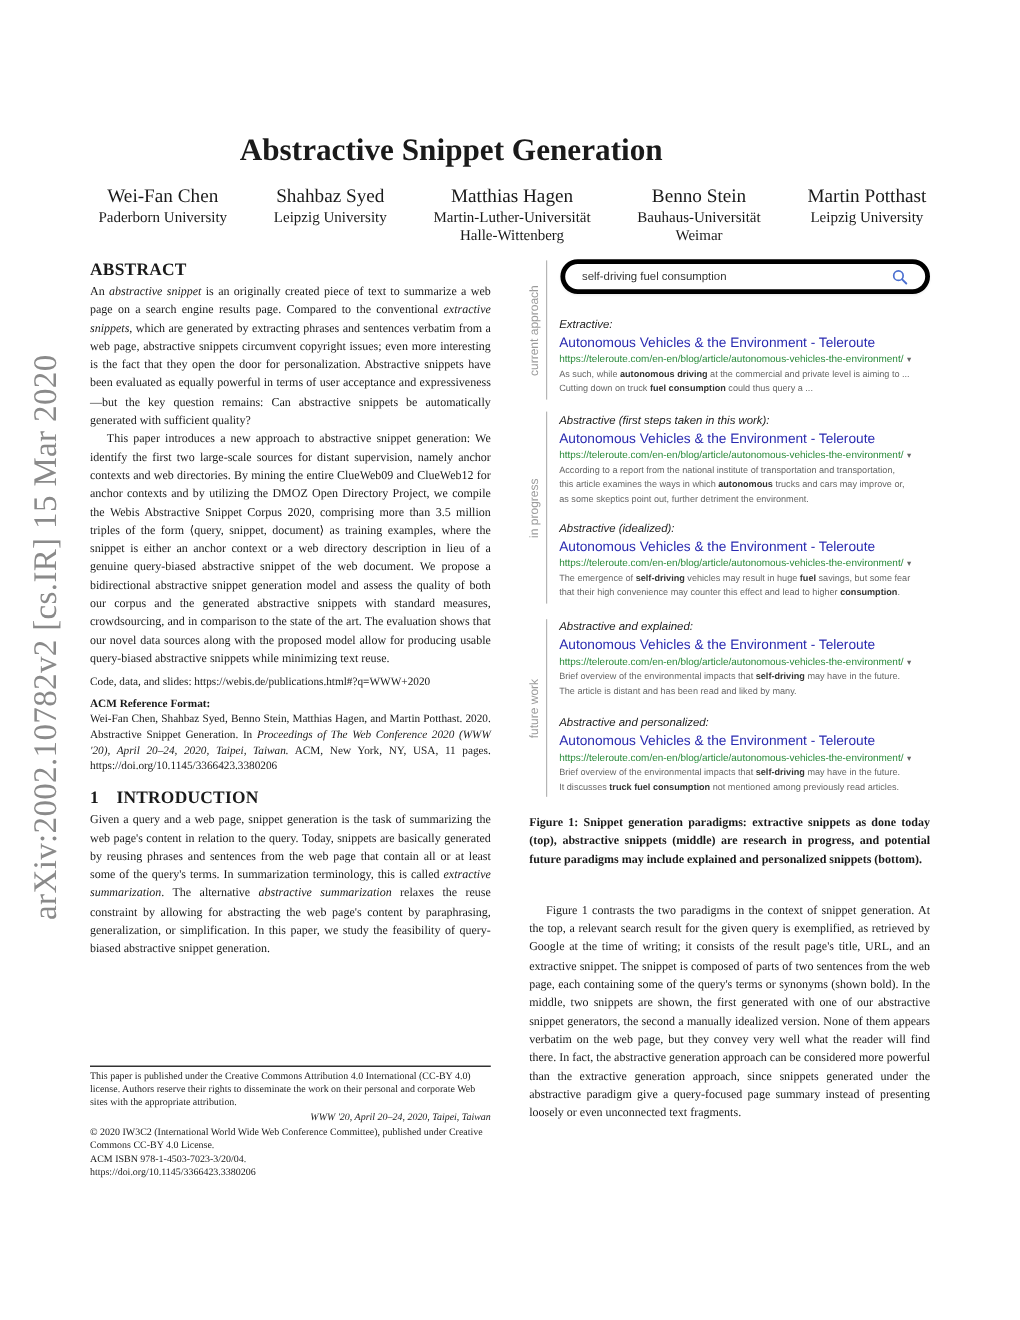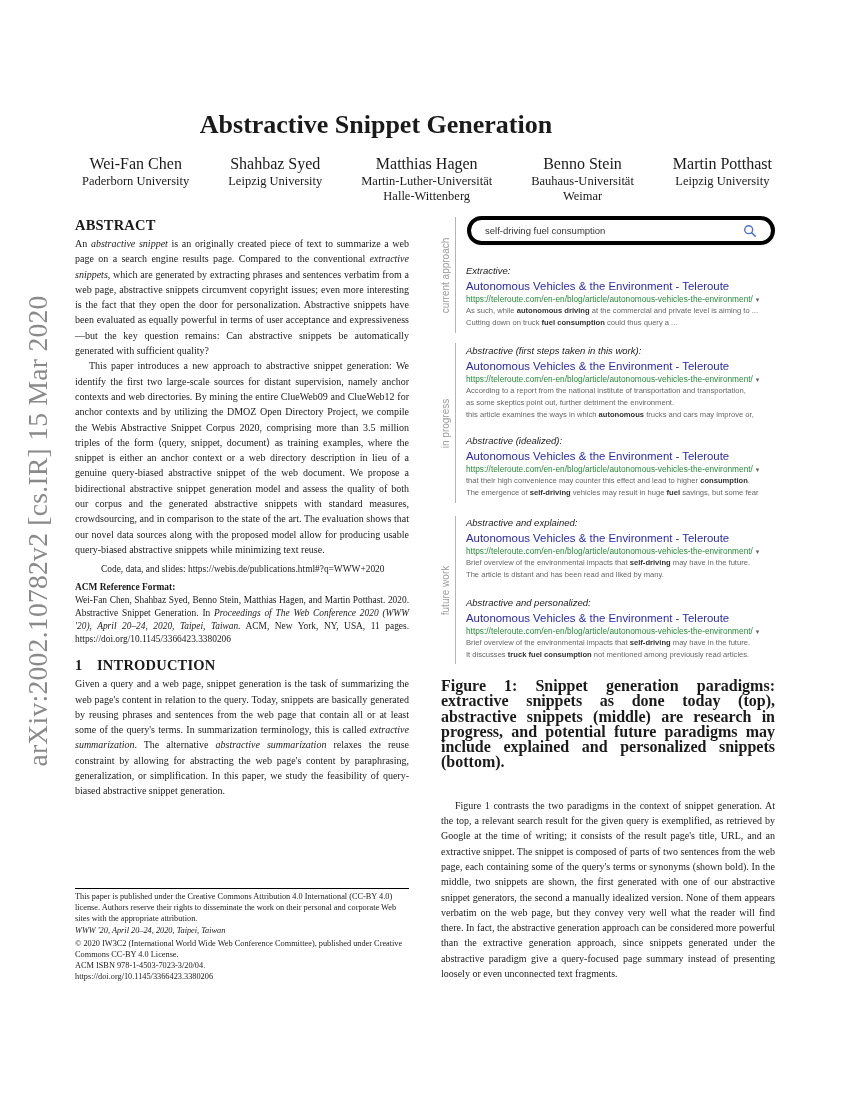--- a/index.html
+++ b/index.html
@@ -27,30 +27,30 @@
   .author { text-align: center; }
   .author .name { font-size: 16px; line-height: 20px; }
   .author .affil { font-size: 12.5px; line-height: 15px; }
 
   .col-left { position: absolute; left: 75px; top: 216px; width: 334px; }
   .col-right { position: absolute; left: 441px; top: 210px; width: 334px; }
 
   h2.section { font-size: 14.5px; font-weight: bold; line-height: 18px; margin-bottom: 2px; letter-spacing: 0.2px; }
   p.body { font-size: 10px; line-height: 15.3px; text-align: justify; hyphens: auto; }
   p.indent { text-indent: 14px; }
-  p.small { font-size: 9.4px; line-height: 13px; margin-top: 6px; margin-left: 26px; }
+  p.small { font-size: 9.4px; line-height: 13px; margin-top: 6px; }
   .ref-head { font-size: 9.4px; font-weight: bold; line-height: 13px; margin-top: 5px; }
   .ref-body { font-size: 9.4px; line-height: 13px; text-align: justify; }
   .intro-head { margin-top: 10px; }
   .intro-num { display: inline-block; width: 22px; }
 
   .footnote-rule { position: absolute; left: 75px; top: 888px; width: 334px; border-top: 1px solid #000; }
   .footnote { position: absolute; left: 75px; top: 891px; width: 334px; font-size: 8.3px; line-height: 11px; }
   .footnote p { margin-bottom: 0; }
-  .footnote .venue { font-style: italic; margin: 1px 0 2px 0; }
+  .footnote .venue { font-style: italic; margin: 1px 0 2px 0; text-align: right; }
 
   
   .figure { position: relative; width: 340px; height: 462px; font-family: "Liberation Sans", "DejaVu Sans", sans-serif; }
   .side-group { position: absolute; left: 0; }
   .side-line { position: absolute; left: 14px; top: 0; bottom: 0; border-left: 1px solid #b5b5b5; }
   .side-label {
     position: absolute; left: -2px; width: 14px; top: 0; bottom: 0;
     display: flex; align-items: center; justify-content: center;
   }
   .side-label span { transform: rotate(-90deg); white-space: nowrap; font-size: 10px; color: #9a9a9a; }
@@ -65,21 +65,21 @@
   .searchbox .mag { width: 14px; height: 14px; }
 
   .result { position: absolute; left: 25px; width: 312px; }
   .result .kind { font-size: 9.5px; font-style: italic; color: #222; line-height: 13px; }
   .result .rtitle { font-size: 11.4px; color: #2a2ab0; line-height: 15px; margin-top: 2px; }
   .result .url { font-size: 8.3px; color: #2a8a3a; line-height: 11px; white-space: nowrap; }
   .result .url .arrow { color: #666; font-size: 7px; margin-left: 3px; }
   .result .snip { font-size: 7.6px; color: #666; line-height: 12px; margin-top: 0; white-space: nowrap; }
   .result .snip b { color: #333; }
 
-  .caption { font-size: 16px; line-height: 15.3px; font-weight: bold; text-align: justify; margin-top: 6px; }
+  .caption { font-size: 10px; line-height: 15.3px; font-weight: bold; text-align: justify; margin-top: 6px; }
   .col-right p.body { margin-top: 28px; }
 </style>
 </head>
 <body>
 
 <div class="arxiv-stamp">
   <span>arXiv:2002.10782v2  [cs.IR]  15 Mar 2020</span>
 </div>
 
 <h1 class="title">Abstractive Snippet Generation</h1>
@@ -169,32 +169,32 @@
         <div><span>Cutting down on truck </span><b>fuel consumption</b><span> could thus query a ...</span></div>
       </div>
     </div>
 
     <div class="result" style="top:134px;">
       <div class="kind">Abstractive (first steps taken in this work):</div>
       <div class="rtitle">Autonomous Vehicles &amp; the Environment - Teleroute</div>
       <div class="url"><span>https://teleroute.com/en-en/blog/article/autonomous-vehicles-the-environment/</span><span class="arrow">▾</span></div>
       <div class="snip">
         <div><span>According to a report from the national institute of transportation and transportation,</span></div>
+        <div><span>this article examines the ways in which </span><b>autonomous</b><span> trucks and cars may improve or,</span></div>
         <div><span>as some skeptics point out, further detriment the environment.</span></div>
-        <div><span>this article examines the ways in which </span><b>autonomous</b><span> trucks and cars may improve or,</span></div>
       </div>
     </div>
 
     <div class="result" style="top:224px;">
       <div class="kind">Abstractive (idealized):</div>
       <div class="rtitle">Autonomous Vehicles &amp; the Environment - Teleroute</div>
       <div class="url"><span>https://teleroute.com/en-en/blog/article/autonomous-vehicles-the-environment/</span><span class="arrow">▾</span></div>
       <div class="snip">
+        <div><span>The emergence of </span><b>self-driving</b><span> vehicles may result in huge </span><b>fuel</b><span> savings, but some fear</span></div>
         <div><span>that their high convenience may counter this effect and lead to higher </span><b>consumption</b><span>.</span></div>
-        <div><span>The emergence of </span><b>self-driving</b><span> vehicles may result in huge </span><b>fuel</b><span> savings, but some fear</span></div>
       </div>
     </div>
 
     <div class="result" style="top:306px;">
       <div class="kind">Abstractive and explained:</div>
       <div class="rtitle">Autonomous Vehicles &amp; the Environment - Teleroute</div>
       <div class="url"><span>https://teleroute.com/en-en/blog/article/autonomous-vehicles-the-environment/</span><span class="arrow">▾</span></div>
       <div class="snip">
         <div><span>Brief overview of the environmental impacts that </span><b>self-driving</b><span> may have in the future.</span></div>
         <div><span>The article is distant and has been read and liked by many.</span></div>

